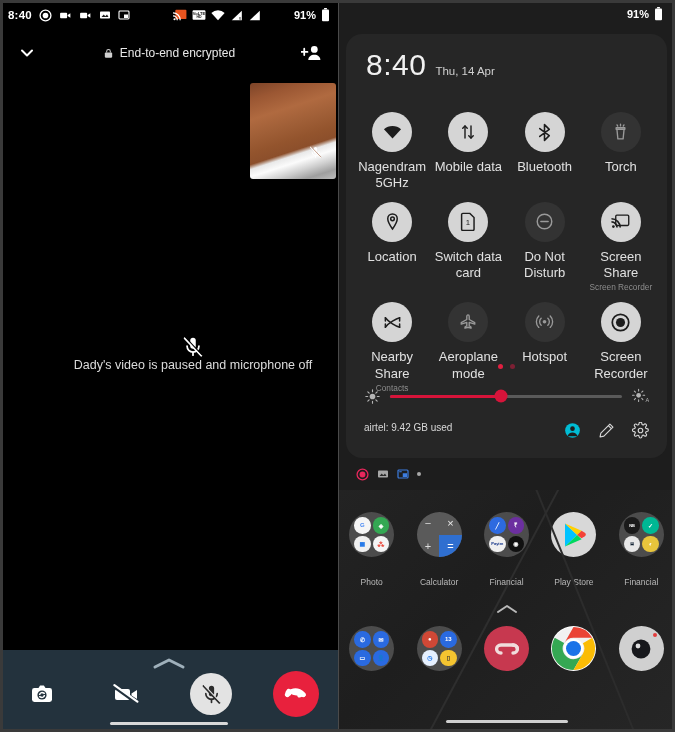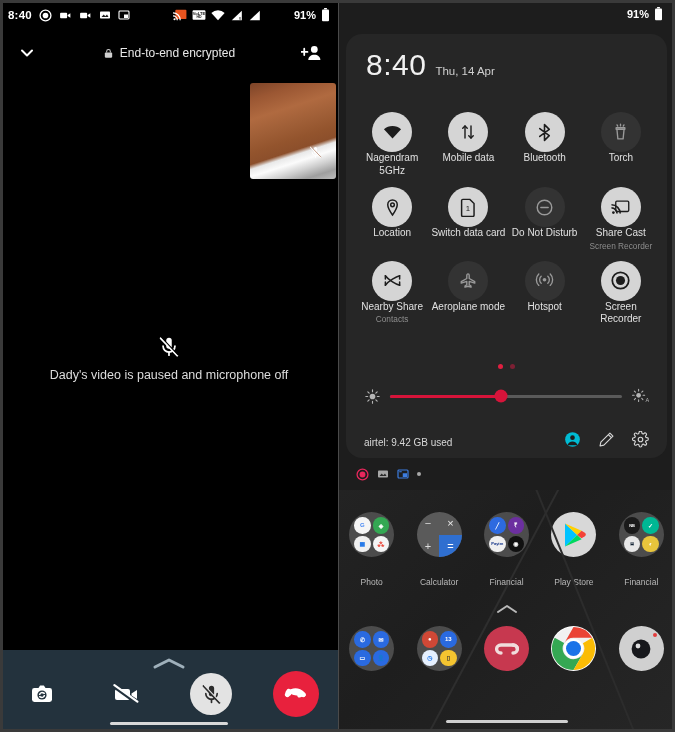--- a/index.html
+++ b/index.html
@@ -28,21 +28,21 @@
             background:linear-gradient(150deg,#8a4f33 0%,#b3apx 0%,#a75f3c 30%,#c07a52 55%,#8f512f 70%,#d8d8d8 78%,#efefef 88%,#b9b9b9 100%);}
   .selfview-inner{position:absolute;inset:0;
       background:
         linear-gradient(162deg,
           #7d4428 0%, #9b5733 14%, #b06a40 30%, #a05f37 44%,
           #93542d 57%, #8c4f2b 66%,
           #e9e9e9 70%, #fbfbfb 76%, #cfcfcf 84%, #9e9e9e 92%, #bdbdbd 100%);}
   .selfview-mic{position:absolute;right:14px;bottom:20px;}
 
   .call-center{position:absolute;left:0;top:336px;width:338px;display:flex;flex-direction:column;
-               align-items:center;gap:10px;}
+               align-items:center;padding-left:24px;}
   .call-center-text{color:#dcdcdc;font-size:12.5px;}
 
   .controlbar{position:absolute;left:0;bottom:0;width:338px;height:82px;background:#23323d;}
   .cb-handle{position:absolute;left:50%;transform:translateX(-50%);top:6px;}
   .cb-row{position:absolute;left:0;top:20px;width:338px;height:48px;display:flex;align-items:center;}
   .cb-btn{flex:1;display:flex;align-items:center;justify-content:center;}
   .cb-circle{width:42px;height:42px;border-radius:50%;background:#e3e3e3;display:flex;align-items:center;justify-content:center;}
   .cb-end{width:46px;height:46px;border-radius:50%;background:#e8213d;display:flex;align-items:center;justify-content:center;}
   .navbar-pill{position:absolute;bottom:7px;left:50%;transform:translateX(-50%);width:118px;height:3.5px;
                border-radius:2px;background:#d8d8d8;}
@@ -56,34 +56,34 @@
   .qs-clock{position:absolute;left:20px;top:16px;display:flex;align-items:flex-end;gap:9px;}
   .qs-time{color:#f1f1f1;font-size:30px;font-weight:300;line-height:1;letter-spacing:.5px;}
   .qs-date{color:#cfcfcf;font-size:11.5px;padding-bottom:3px;text-align:center;}
 
   .qs-grid{position:absolute;left:8px;top:68px;width:305px;}
   .qs-row{display:flex;}
   .qs-tile{width:76.25px;display:flex;flex-direction:column;align-items:center;padding-top:10px;}
   .qs-circle{width:40px;height:40px;border-radius:50%;display:flex;align-items:center;justify-content:center;}
   .qs-circle.on{background:#d5d5d5;}
   .qs-circle.off{background:#333333;}
-  .qs-label{font-size:10px;color:#e0e0e0;text-align:center;line-height:1.25;max-width:74px;}
+  .qs-label{margin-top:7px;font-size:13px;color:#e0e0e0;text-align:center;line-height:1.25;max-width:74px;}
   .qs-sub{font-size:8.3px;color:#8d8d8d;text-align:center;line-height:1.25;margin-top:1px;}
 
   .qs-dots{position:absolute;left:0;top:330px;width:321px;display:flex;justify-content:center;gap:7px;}
   .qs-dot{width:5px;height:5px;border-radius:50%;}
   .qs-dot.active{background:#e01f40;}
   .qs-dot.idle{background:#7d2034;}
 
   .qs-bright{position:absolute;left:18px;top:347px;width:285px;height:30px;display:flex;align-items:center;gap:9px;}
   .bright-track{position:relative;flex:1;height:3px;border-radius:2px;background:#5a5a5a;}
   .bright-fill{position:absolute;left:0;top:0;height:3px;border-radius:2px;background:#d6143a;}
   .bright-knob{position:absolute;top:50%;transform:translate(-50%,-50%);width:13px;height:13px;border-radius:50%;background:#d6143a;}
 
-  .qs-footer{position:absolute;left:18px;top:388px;width:285px;height:26px;display:flex;align-items:flex-end;}
+  .qs-footer{position:absolute;left:18px;top:388px;width:285px;height:26px;display:flex;align-items:flex-start;}
   .qs-datatext{color:#d8d8d8;font-size:10px;}
   .qs-foot-icons{margin-left:auto;display:flex;align-items:center;gap:17px;}
 
   .notif-strip{position:absolute;left:8px;top:462px;width:321px;height:24px;display:flex;align-items:center;gap:8px;
                padding-left:10px;box-sizing:border-box;}
   .notif-dot{width:4px;height:4px;border-radius:50%;background:#a8a8a8;}
 
   
   .home{position:absolute;left:0;top:490px;width:337px;height:242px;overflow:hidden;
         background:linear-gradient(135deg,#232323 0%,#1e1e1e 40%,#262626 100%);}
@@ -400,21 +400,21 @@
                 <svg width="19" height="17" viewBox="0 0 24 20">
                   <rect x="6" y="2" width="16.4" height="13" rx="1.4" fill="none" stroke="#1d1d1d" stroke-width="1.7"></rect>
                   <g fill="#1d1d1d">
                     <circle cx="3" cy="16.4" r="1.7"></circle>
                     <path d="M0.6 11.6a6 6 0 016 6h2.1a8.1 8.1 0 00-8.1-8.1z"></path>
                     <path d="M0.6 7.6a10 10 0 0110 10h2.1a12.1 12.1 0 00-12.1-12.1z"></path>
                   </g>
                 </svg>
               </span>
             </div>
-            <div class="qs-label">Share Cast</div>
+            <div class="qs-label">Screen Share</div>
             <div class="qs-sub">Screen Recorder</div>
           </div>
         </div>
 
         <div class="qs-row">
           <div class="qs-tile">
             <div class="qs-circle on">
               <span class="ic">
                 <svg width="19" height="17" viewBox="0 0 24 20" fill="none" stroke="#1d1d1d" stroke-width="1.9" stroke-linecap="round">
                   <path d="M3 4c4 5.5 14 11 18 12"></path>

